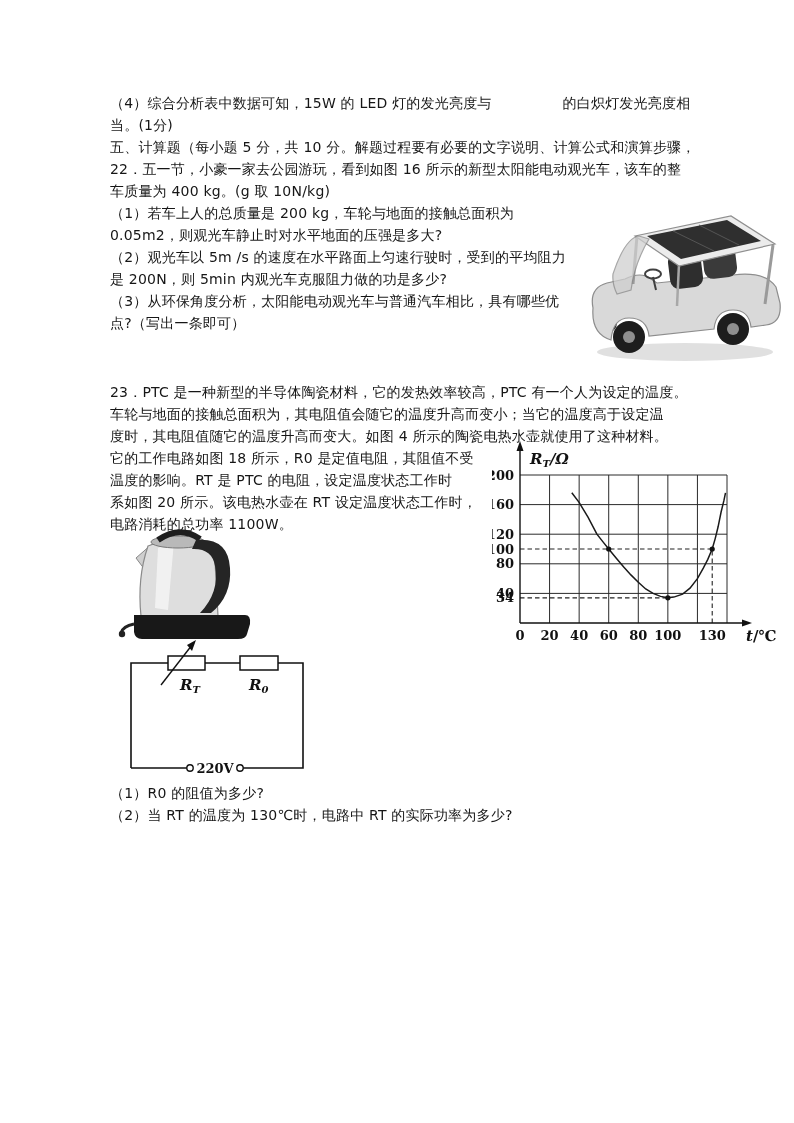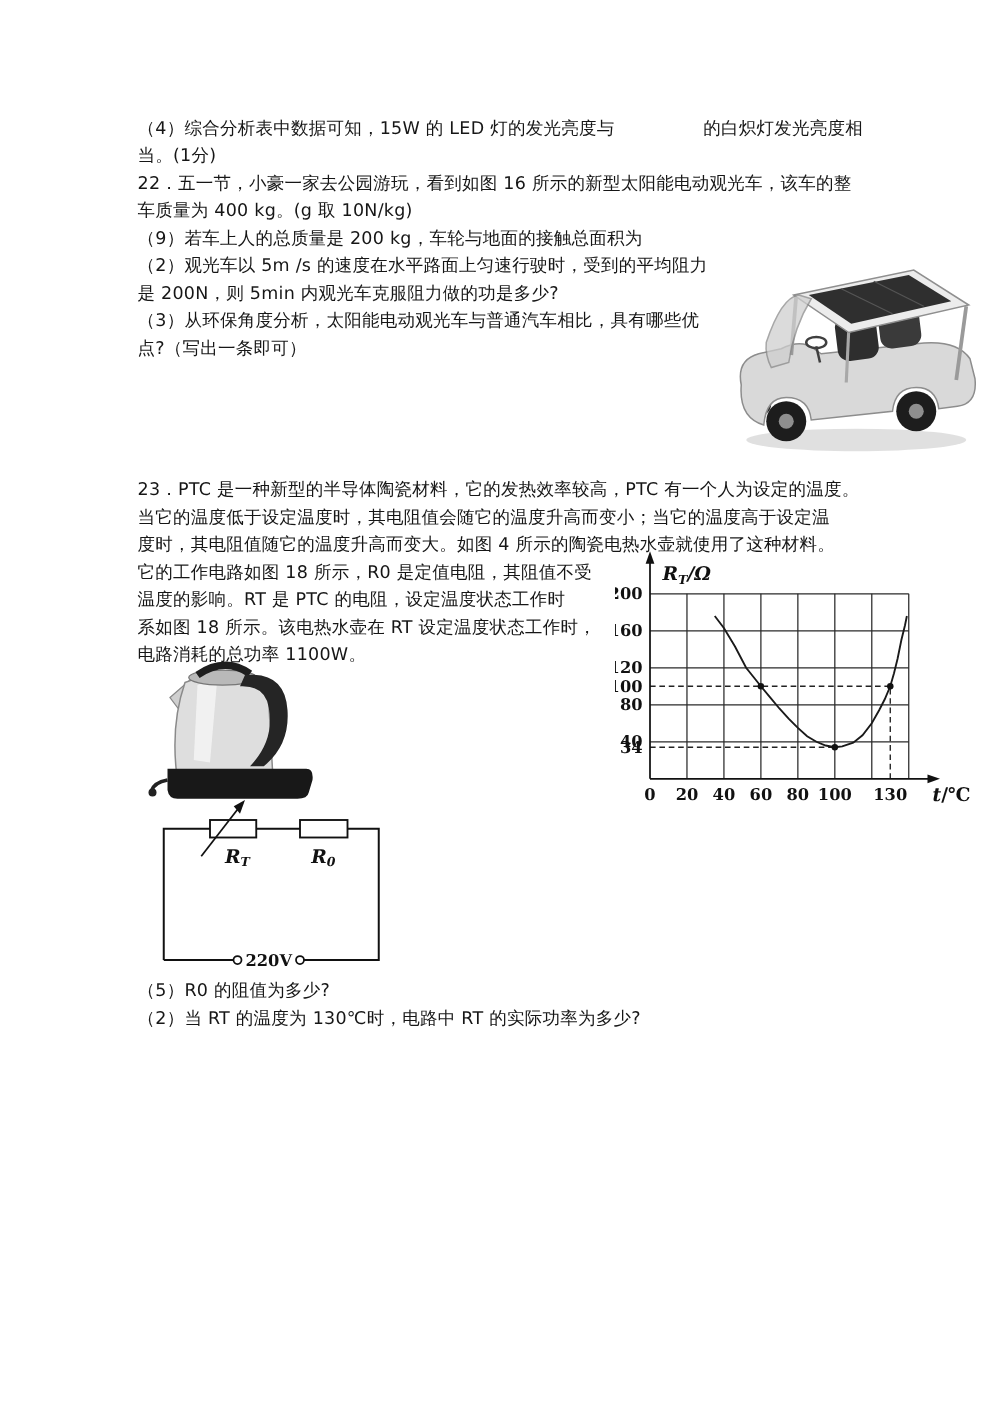--- a/index.html
+++ b/index.html
@@ -31,23 +31,25 @@
   .term   { fill:#ffffff; stroke:#111; stroke-width:1.4; }
 </style>
 </head>
 <body>
 
 <div class="page">
 
   <div class="tblock" style="left:110px; top:92px; width:600px;">
     <p class="tline">（4）综合分析表中数据可知，15W 的 LED 灯的发光亮度与　　　　　的白炽灯发光亮度相</p>
     <p class="tline">当。(1分)</p>
+    <p class="tline">五、计算题（每小题 5 分，共 10 分。解题过程要有必要的文字说明、计算公式和演算步骤，</p>
     <p class="tline">22．五一节，小豪一家去公园游玩，看到如图 16 所示的新型太阳能电动观光车，该车的整</p>
     <p class="tline">车质量为 400 kg。(g 取 10N/kg)</p>
-    <p class="tline">（9）若车上人的总质量是 200 kg，车轮与地面的接触总面积为</p>
+    <p class="tline">（1）若车上人的总质量是 200 kg，车轮与地面的接触总面积为</p>
+    <p class="tline">0.05m2，则观光车静止时对水平地面的压强是多大?</p>
     <p class="tline">（2）观光车以 5m /s 的速度在水平路面上匀速行驶时，受到的平均阻力</p>
     <p class="tline">是 200N，则 5min 内观光车克服阻力做的功是多少?</p>
     <p class="tline">（3）从环保角度分析，太阳能电动观光车与普通汽车相比，具有哪些优</p>
     <p class="tline">点?（写出一条即可）</p>
   </div>
 
   <svg class="figure" style="left:583px; top:210px;" width="210" height="158" viewBox="0 0 210 158">
     <ellipse cx="102" cy="142" rx="88" ry="9" fill="#000" opacity="0.12"></ellipse>
 
     <circle cx="24" cy="113" r="10" fill="#2b2b2b"></circle>
@@ -79,25 +81,25 @@
     <line x1="70" y1="67" x2="73" y2="80" stroke="#3f3f3f" stroke-width="2"></line>
 
     <circle cx="46" cy="127" r="16" fill="#1d1d1d"></circle>
     <circle cx="46" cy="127" r="6" fill="#8f8f8f"></circle>
     <circle cx="150" cy="119" r="16" fill="#1d1d1d"></circle>
     <circle cx="150" cy="119" r="6" fill="#8f8f8f"></circle>
   </svg>
 
   <div class="tblock" style="left:110px; top:381px; width:600px;">
     <p class="tline">23．PTC 是一种新型的半导体陶瓷材料，它的发热效率较高，PTC 有一个人为设定的温度。</p>
-    <p class="tline">当它的温度低于设定温度时，其电阻值会随它的温度升高而变小；当它的温度高于设定温</p>
+    <p class="tline">车轮与地面的接触总面积为，其电阻值会随它的温度升高而变小；当它的温度高于设定温</p>
     <p class="tline">度时，其电阻值随它的温度升高而变大。如图 4 所示的陶瓷电热水壶就使用了这种材料。</p>
     <p class="tline">它的工作电路如图 18 所示，R0 是定值电阻，其阻值不受</p>
     <p class="tline">温度的影响。RT 是 PTC 的电阻，设定温度状态工作时</p>
-    <p class="tline">系如图 18 所示。该电热水壶在 RT 设定温度状态工作时，</p>
+    <p class="tline">系如图 20 所示。该电热水壶在 RT 设定温度状态工作时，</p>
     <p class="tline">电路消耗的总功率 1100W。</p>
   </div>
 
   <svg id="rt-graph" class="figure" style="left:492px; top:438px;" width="302" height="212" viewBox="0 0 302 212">
     <text class="axlabel" x="38" y="26"><tspan>R</tspan><tspan class="circ-sub" dy="3">T</tspan><tspan dy="-3">/Ω</tspan></text>
     <text class="axlabel" x="254" y="203"><tspan>t</tspan><tspan font-style="normal">/℃</tspan></text>
   <line x1="57.57142857142857" y1="185" x2="57.57142857142857" y2="37" class="grid"></line>
       <line x1="87.14285714285714" y1="185" x2="87.14285714285714" y2="37" class="grid"></line>
       <line x1="116.71428571428571" y1="185" x2="116.71428571428571" y2="37" class="grid"></line>
       <line x1="146.28571428571428" y1="185" x2="146.28571428571428" y2="37" class="grid"></line>
@@ -162,17 +164,17 @@
     <line x1="41" y1="47" x2="72" y2="7" stroke="#111" stroke-width="1.4"></line>
     <polygon points="76,2 67,7 72,13" fill="#111"></polygon>
     <text class="circ-label" x="60" y="52"><tspan>R</tspan><tspan class="circ-sub" dy="3">T</tspan></text>
     <text class="circ-label" x="129" y="52"><tspan>R</tspan><tspan class="circ-sub" dy="3">0</tspan></text>
     <circle class="term" cx="70" cy="130" r="3.2"></circle>
     <circle class="term" cx="120" cy="130" r="3.2"></circle>
     <text class="circ-volt" x="95" y="135" text-anchor="middle">220V</text>
   </svg>
 
   <div class="tblock" style="left:110px; top:782px; width:600px;">
-    <p class="tline">（5）R0 的阻值为多少?</p>
+    <p class="tline">（1）R0 的阻值为多少?</p>
     <p class="tline">（2）当 RT 的温度为 130℃时，电路中 RT 的实际功率为多少?</p>
   </div>
 
 </div>
 
 </body></html>

